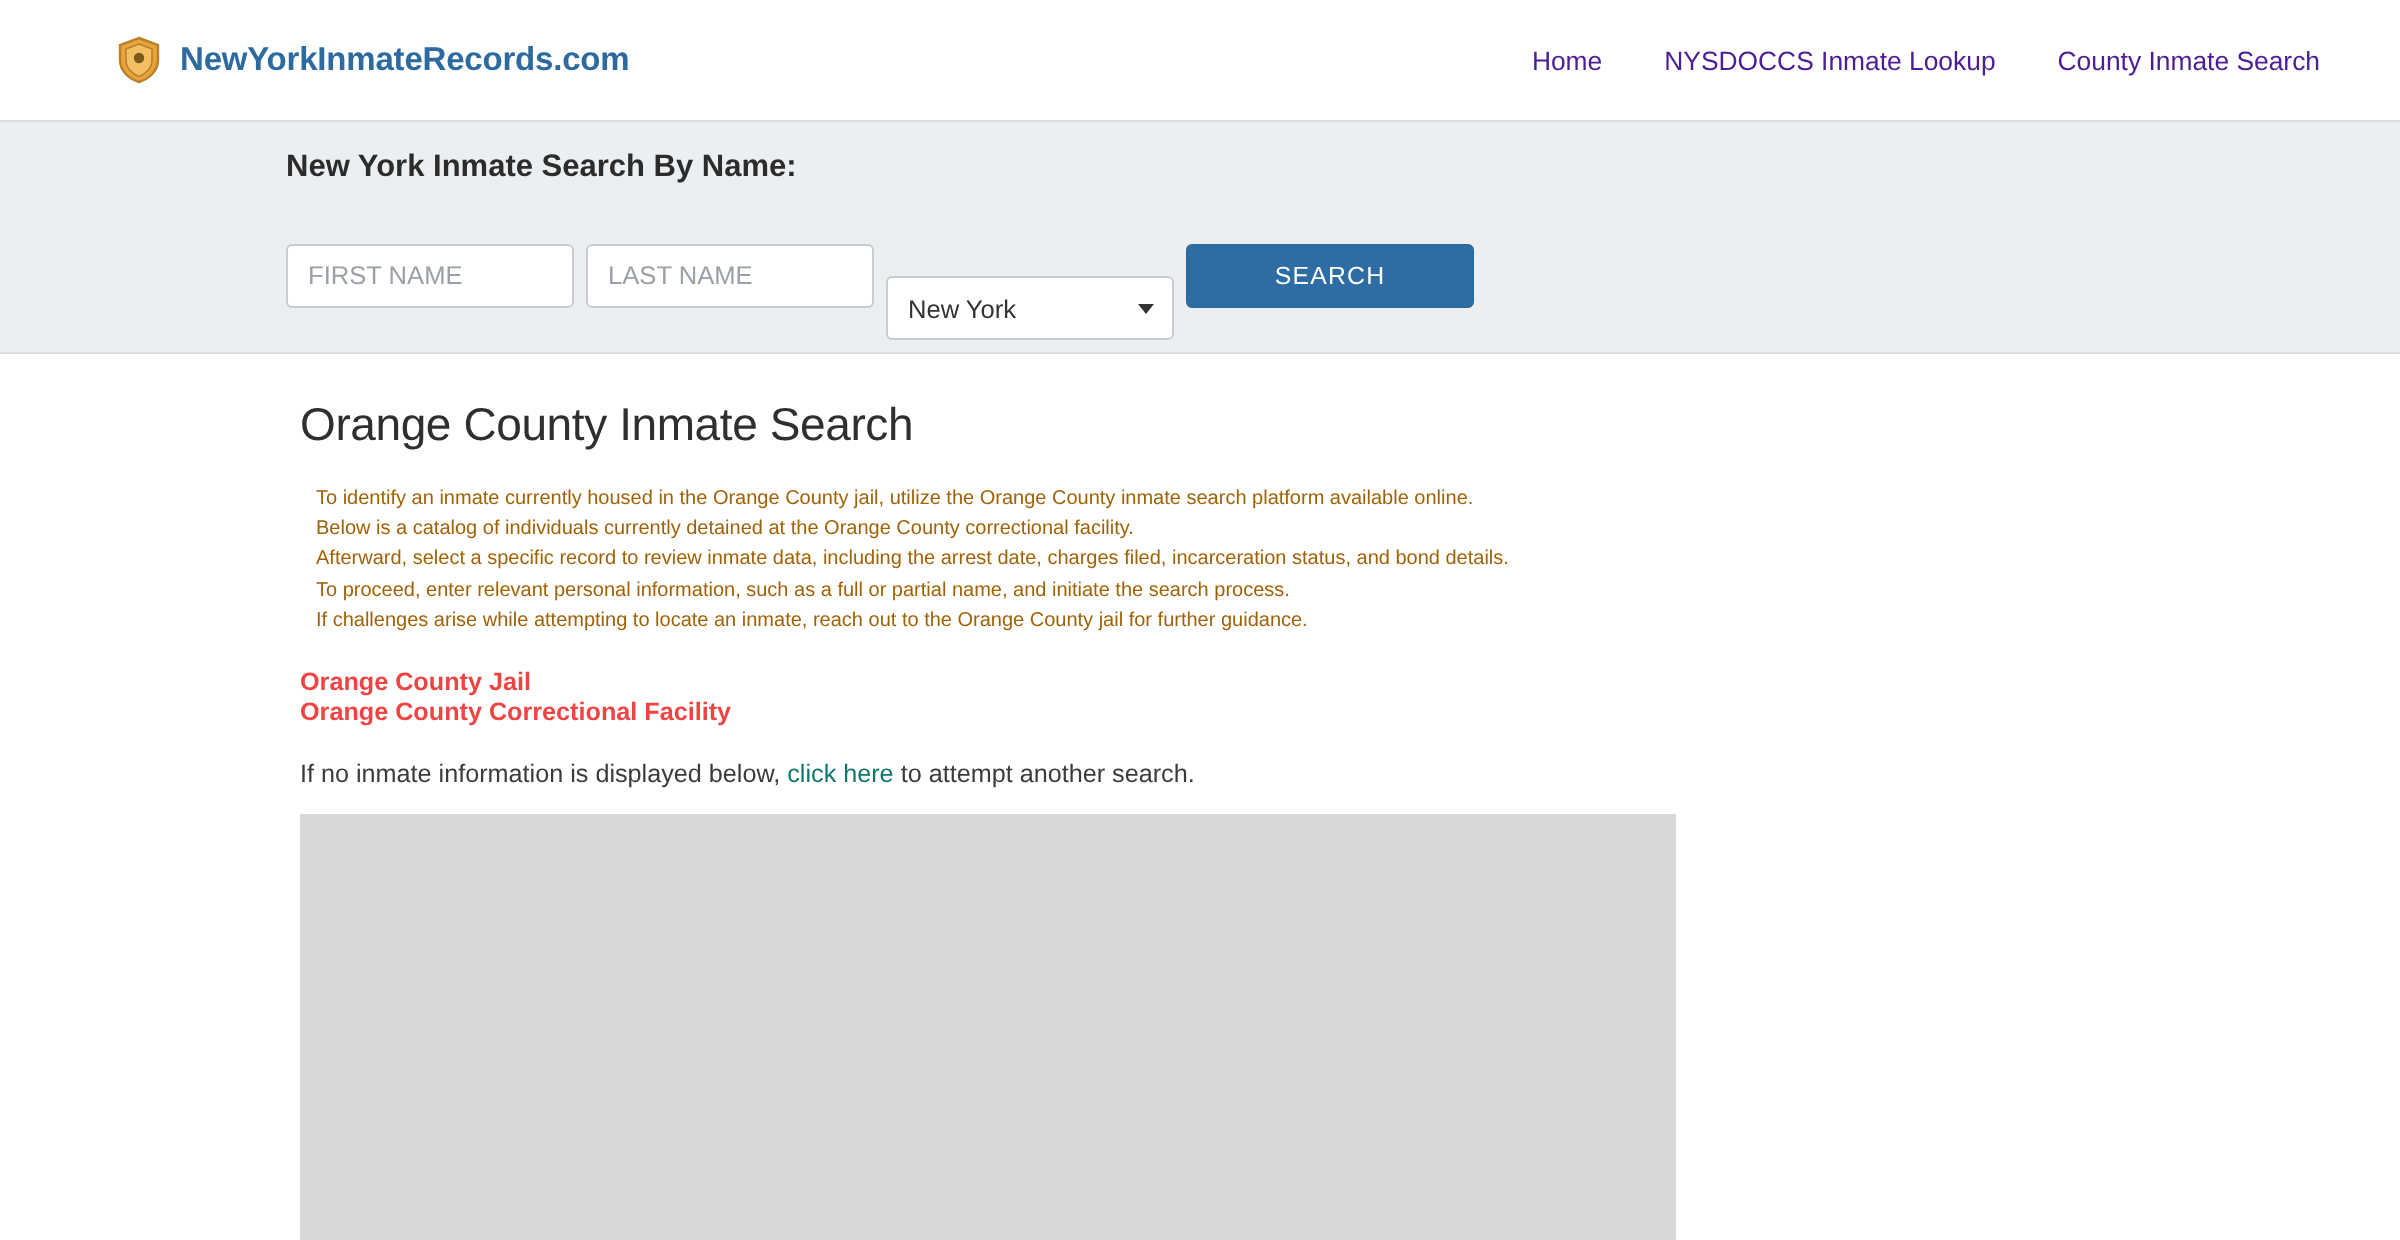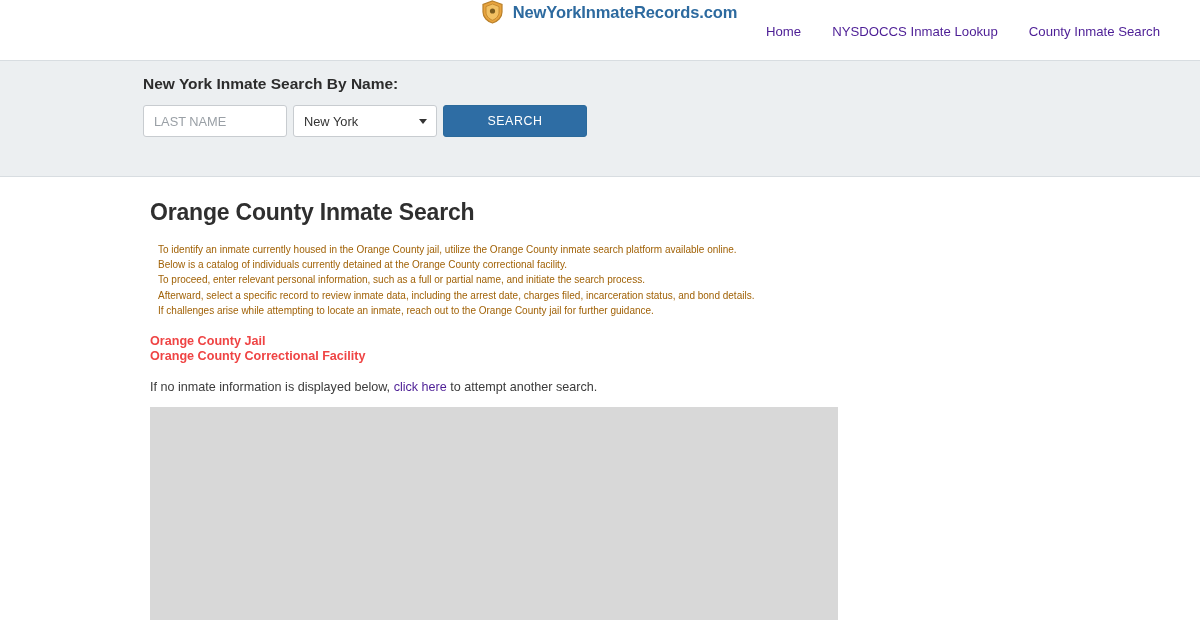--- a/index.html
+++ b/index.html
@@ -13,21 +13,20 @@
   }
 
   
   .site-header {
     height: 61px;
     background: #ffffff;
     border-bottom: 1px solid #d8dde1;
     display: flex;
     align-items: center;
     padding: 0 40px 0 58px;
-    flex-direction: column;
   }
   .brand {
     display: flex;
     align-items: center;
     gap: 9px;
     text-decoration: none;
   }
   .brand-badge {
     width: 23px; height: 24px;
     position: relative;
@@ -94,20 +93,21 @@
     height: 32px;
     border: 1px solid #c8ccd0;
     border-radius: 3px;
     background: #ffffff;
     display: flex;
     align-items: center;
     padding: 0 10px;
     font-size: 12.8px;
     color: #333;
     cursor: pointer;
+    margin-top: 33px;
   }
   .caret {
     position: absolute;
     right: 9px; top: 50%;
     margin-top: -2px;
     width: 0; height: 0;
     border-left: 4px solid transparent;
     border-right: 4px solid transparent;
     border-top: 5px solid #333;
   }
@@ -131,21 +131,21 @@
   }
 
   
   .content {
     width: 900px;
     margin: 0 auto;
     padding: 22px 0 0 0;
   }
   h1.page-title {
     font-size: 23px;
-    font-weight: bold;
+    font-weight: normal;
     color: #2f2f2f;
     margin: 0 0 16px 0;
     letter-spacing: -0.2px;
   }
   .para {
     font-size: 10px;
     line-height: 15.2px;
     color: #a16207;
     margin: 0 0 16px 8px;
   }
@@ -155,21 +155,21 @@
     line-height: 15.2px;
     color: #ef4444;
     margin: 0 0 16px 0;
   }
   .facility .b { font-weight: bold; }
   .note {
     font-size: 12.6px;
     color: #3b3b3b;
     margin: 0 0 13px 0;
   }
-  .note a { color: #4c1d95; text-decoration: none; }
+  .note a { color: #0f766e; text-decoration: none; }
   .result-placeholder {
     background: #d8d8d8;
     height: 260px;
     width: 688px;
   }
 </style>
 </head>
 <body>
 
 <div class="site-header">
@@ -188,38 +188,39 @@
     <a href="#">Home</a>
     <a href="#">NYSDOCCS Inmate Lookup</a>
     <a href="#">County Inmate Search</a>
   </nav>
 </div>
 
 <div class="search-band">
   <div class="band-inner">
     <div class="band-title">New York Inmate Search By Name:</div>
     <div class="search-row">
+      <input class="txt-input" type="text" placeholder="FIRST NAME" style="">
       <input class="txt-input" type="text" placeholder="LAST NAME" style="">
       <div class="state-select">
         <span>New York</span>
         <span class="caret"></span>
       </div>
       <button class="search-btn">SEARCH</button>
     </div>
   </div>
 </div>
 
 <div class="content">
   <h1 class="page-title">Orange County Inmate Search</h1>
 
   <div class="para">
     <div>To identify an inmate currently housed in the Orange County jail, utilize the Orange County inmate search platform available online.</div>
     <div>Below is a catalog of individuals currently detained at the Orange County correctional facility.</div>
+    <div>Afterward, select a specific record to review inmate data, including the arrest date, charges filed, incarceration status, and bond details.</div>
     <div>To proceed, enter relevant personal information, such as a full or partial name, and initiate the search process.</div>
-    <div>Afterward, select a specific record to review inmate data, including the arrest date, charges filed, incarceration status, and bond details.</div>
     <div>If challenges arise while attempting to locate an inmate, reach out to the Orange County jail for further guidance.</div>
   </div>
 
   <div class="facility">
     <div class="b">Orange County Jail</div>
     <div class="b">Orange County Correctional Facility</div>
   </div>
 
   <div class="note">
     <span>If no inmate information is displayed below,</span>

